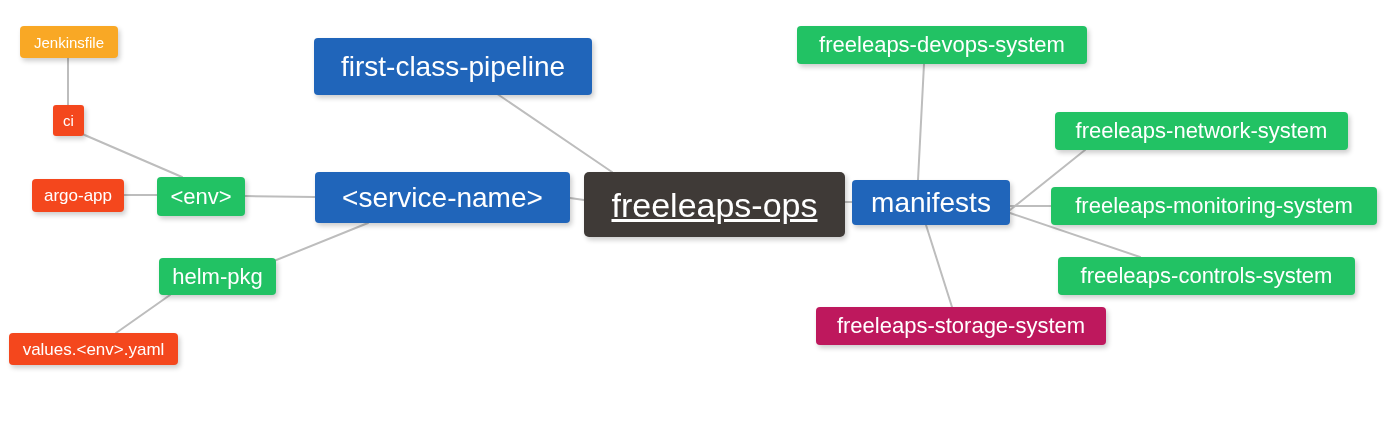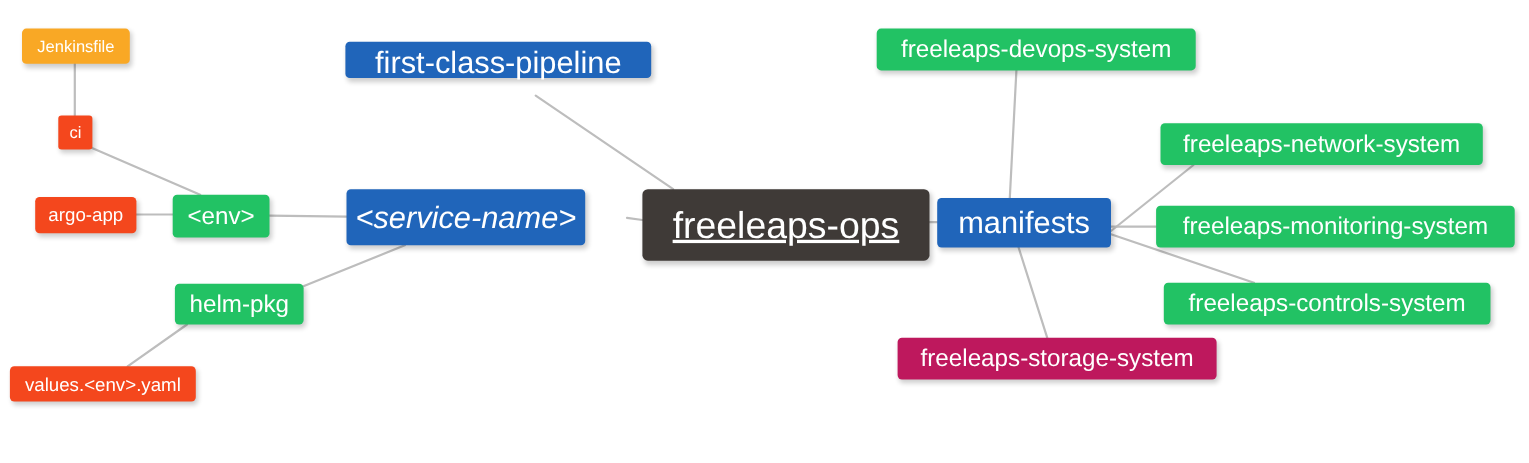--- a/index.html
+++ b/index.html
@@ -64,27 +64,27 @@
       <line x1="918" y1="180" x2="924" y2="64" stroke="#bdbdbd" stroke-width="2" stroke-linecap="round"></line>
       <line x1="1010" y1="210" x2="1085" y2="150" stroke="#bdbdbd" stroke-width="2" stroke-linecap="round"></line>
       <line x1="1010" y1="206" x2="1051" y2="206" stroke="#bdbdbd" stroke-width="2" stroke-linecap="round"></line>
       <line x1="1010" y1="213" x2="1140" y2="257" stroke="#bdbdbd" stroke-width="2" stroke-linecap="round"></line>
       <line x1="926" y1="225" x2="952" y2="307" stroke="#bdbdbd" stroke-width="2" stroke-linecap="round"></line>
     </svg>
   <div id="nodes-layer">
       <div class="node" style="left: 584px; top: 172px; width: 261px; height: 65px; background: rgb(63, 58, 55); font-size: 34px; border-radius: 5px; color: rgb(255, 255, 255); text-decoration: underline;">
         <span class="label">freeleaps-ops</span>
       </div>
-      <div class="node" style="left: 315px; top: 172px; width: 217px; height: 51px; background: rgb(32, 101, 186); font-size: 28px; border-radius: 4px; color: rgb(255, 255, 255); font-style: italic;">
+      <div class="node" style="left: 315px; top: 172px; width: 255px; height: 51px; background: rgb(32, 101, 186); font-size: 28px; border-radius: 4px; color: rgb(255, 255, 255);">
         <span class="label">&lt;service-name&gt;</span>
       </div>
       <div class="node" style="left: 852px; top: 180px; width: 158px; height: 45px; background: rgb(32, 101, 186); font-size: 28px; border-radius: 4px; color: rgb(255, 255, 255);">
         <span class="label">manifests</span>
       </div>
-      <div class="node" style="left: 314px; top: 38px; width: 278px; height: 33px; background: rgb(32, 101, 186); font-size: 28px; border-radius: 4px; color: rgb(255, 255, 255); align-items: flex-end;">
+      <div class="node" style="left: 314px; top: 38px; width: 278px; height: 57px; background: rgb(32, 101, 186); font-size: 28px; border-radius: 4px; color: rgb(255, 255, 255);">
         <span class="label">first-class-pipeline</span>
       </div>
       <div class="node" style="left: 157px; top: 177px; width: 88px; height: 39px; background: rgb(34, 194, 100); font-size: 22px; border-radius: 4px; color: rgb(255, 255, 255);">
         <span class="label">&lt;env&gt;</span>
       </div>
       <div class="node" style="left: 147px; top: 258px; width: 117px; height: 37px; background: rgb(34, 194, 100); font-size: 22px; border-radius: 4px; color: rgb(255, 255, 255); margin-left: 12px;">
         <span class="label">helm-pkg</span>
       </div>
       <div class="node" style="left: 53px; top: 105px; width: 31px; height: 31px; background: rgb(244, 71, 29); font-size: 15px; border-radius: 3px; color: rgb(255, 255, 255);">
         <span class="label">ci</span>

